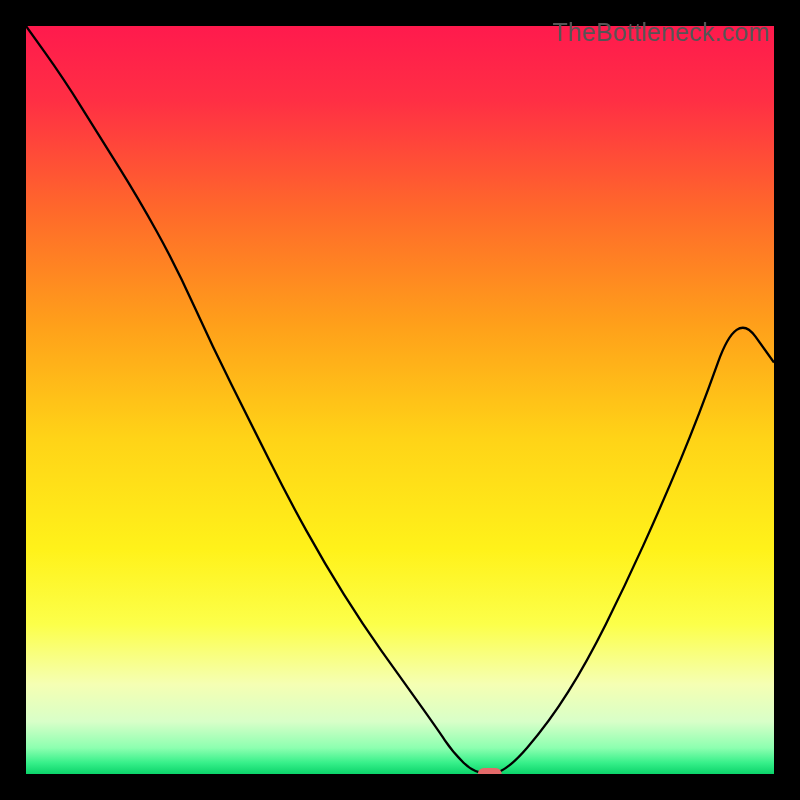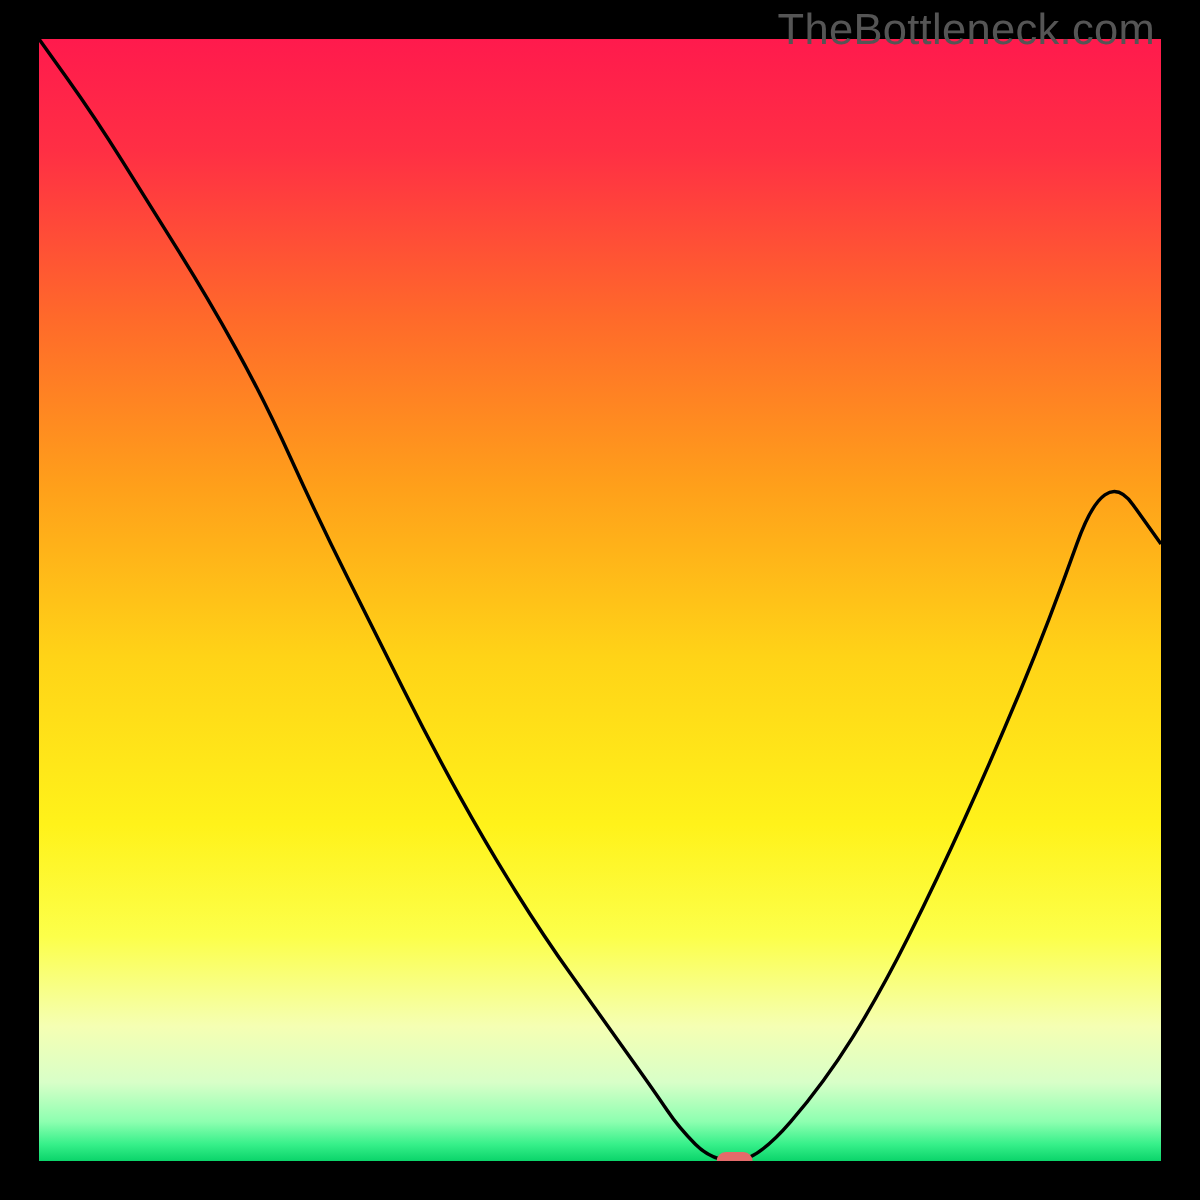--- a/index.html
+++ b/index.html
@@ -21,24 +21,24 @@
   }
   .plot-area {
     position: absolute;
     left: 0;
     top: 0;
     width: 748px;
     height: 748px;
   }
   .watermark {
     position: absolute;
-    top: 4px;
+    top: 18px;
     right: 30px;
     color: #555;
-    font-size: 29px;
+    font-size: 25px;
     font-weight: 500;
     letter-spacing: 0.2px;
   }
 </style>
 </head>
 <body>
 
 <div class="chart-frame">
   <svg class="plot-area" viewBox="0 0 748 748" preserveAspectRatio="none">
     <defs>

